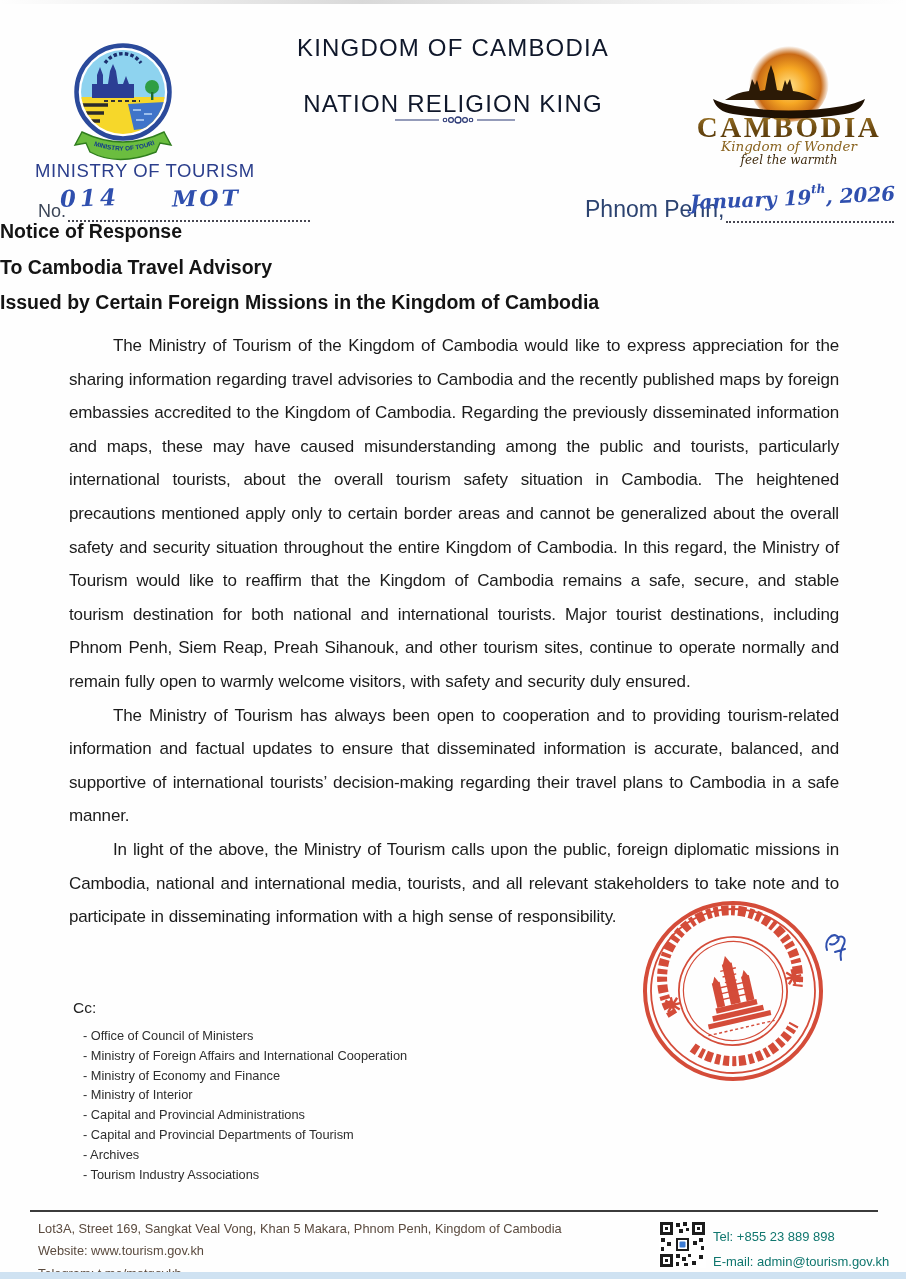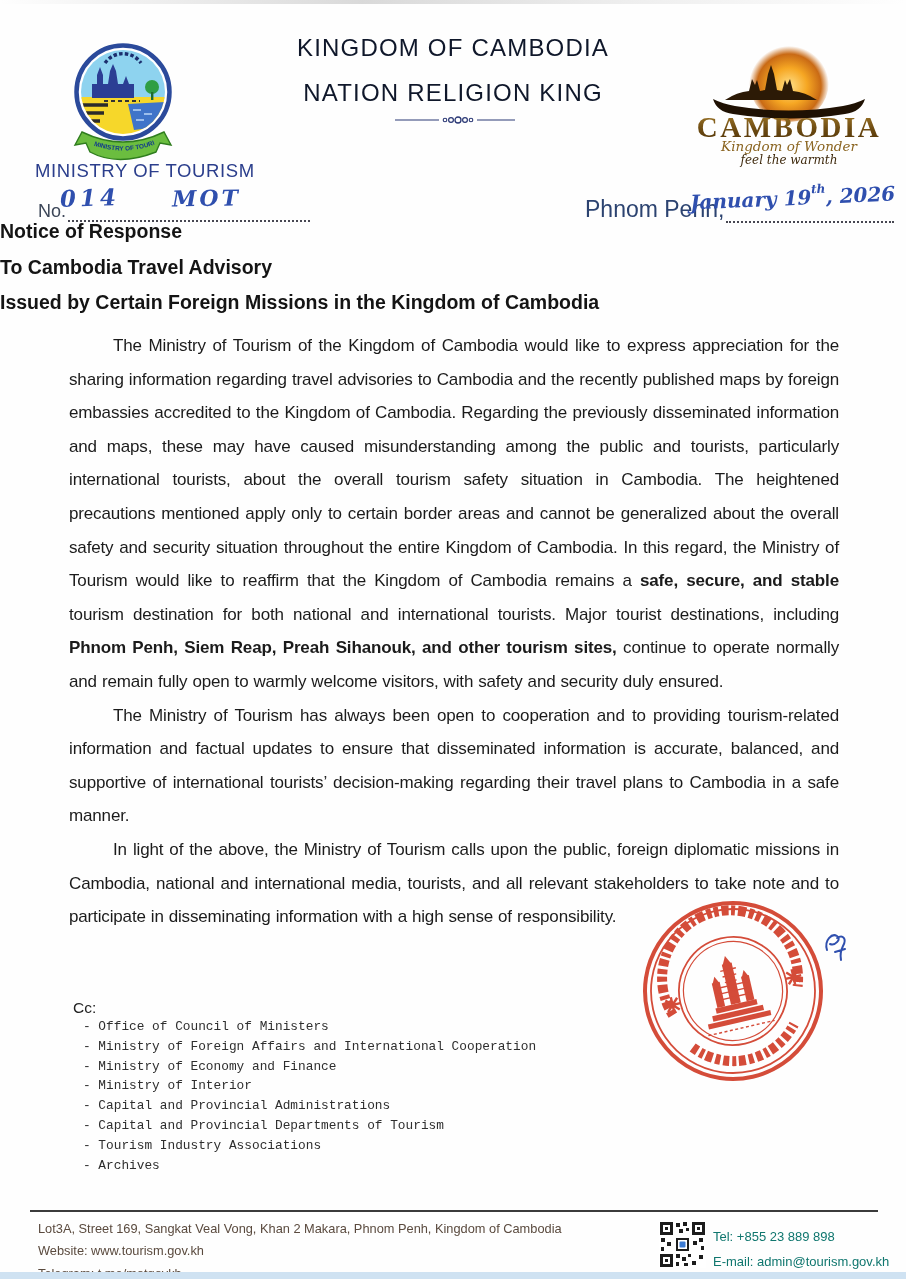--- a/index.html
+++ b/index.html
@@ -9,21 +9,21 @@
 
   .scan-top-edge { position:absolute; top:0; left:0; width:100%; height:4px;
     background:linear-gradient(90deg, rgba(220,220,220,.0), rgba(205,205,205,.75) 40%, rgba(215,215,215,.4) 70%, rgba(230,230,230,0)); }
   .scan-bottom-strip { position:absolute; bottom:0; left:0; width:100%; height:7px; background:#cfe2f2; }
 
   
   .mot-seal { position:absolute; left:70px; top:42px; width:106px; height:120px; }
   .ministry-label { position:absolute; left:35px; top:160px; font-size:18.5px; letter-spacing:.6px; color:#2b3e8c; }
   .kingdom-block { position:absolute; left:253px; top:34px; width:400px; text-align:center; color:#0f172a; }
   .kingdom-line1 { font-size:24px; letter-spacing:1.2px; }
-  .kingdom-line2 { font-size:24px; letter-spacing:1.2px; margin-top:17px; }
+  .kingdom-line2 { font-size:24px; letter-spacing:1.2px; margin-top:28px; }
   .divider { position:absolute; left:393px; top:113px; width:124px; height:14px; }
   .brand-logo { position:absolute; left:683px; top:36px; width:212px; height:132px; }
 
   
   .no-line { position:absolute; left:38px; top:196px; width:272px; height:26px; display:flex; align-items:flex-end; }
   .no-label { font-size:18px; color:#3c4658; }
   .leader { flex:1; border-bottom:2.6px dotted #474752; height:21px; margin-left:2px; }
   .date-line { position:absolute; left:585px; top:197px; width:309px; height:26px; display:flex; align-items:flex-end; }
   .place-label { font-size:23px; color:#2c4370; white-space:nowrap; }
   .hand { font-family:"DejaVu Serif", serif; font-style:italic; font-weight:bold; color:#2f4fae; }
@@ -33,30 +33,30 @@
   .hand-date sup { font-size:12px; position:relative; top:-3px; }
 
   
   .doc-title { position:absolute; left:0; width:906px; text-align:left; font-weight:bold; color:#141414; font-size:19.5px; }
   .t1 { top:220px; } .t2 { top:256px; } .t3 { top:291px; }
 
   
   .body-text { position:absolute; left:69px; top:329px; width:770px; color:#1b1b1b; }
   .body-text p { font-size:17px; line-height:33.6px; text-align:justify; text-indent:44px;
     letter-spacing:-0.15px; word-spacing:.4px; }
-  .body-text .b { font-weight:bold; }
+  .body-text .b { font-weight:normal; }
 
   
   .stamp { position:absolute; left:641px; top:899px; width:184px; height:184px; opacity:.92; mix-blend-mode:multiply; }
   .blue-mark { position:absolute; left:822px; top:930px; width:28px; height:34px; }
 
   
   .cc-block { position:absolute; left:73px; top:999px; color:#232323; }
   .cc-label { font-size:15.5px; }
-  .cc-list { list-style:none; margin-top:0; margin-left:10px;font-family:Liberation Mono, monospace; }
+  .cc-list { list-style:none; margin-top:9px; margin-left:10px; }
   .cc-list li { font-size:12.8px; line-height:19.8px; color:#2e2e2e; }
 
   
   .footer-rule { position:absolute; left:30px; top:1210px; width:848px; height:2.4px; background:#3b3b3b; }
   .footer-left { position:absolute; left:38px; top:1218px; font-size:12.8px; line-height:22.4px; color:#5a4a3e; }
   .footer-qr { position:absolute; left:659px; top:1221px; width:47px; height:47px; }
   .footer-right { position:absolute; left:713px; top:1225px; font-size:13px; line-height:24.5px; color:#0f766e; }
 </style>
 </head>
 <body>
@@ -189,28 +189,28 @@
 
   <div class="cc-block">
     <div class="cc-label">Cc:</div>
     <ul class="cc-list">
         <li>- Office of Council of Ministers</li>
         <li>- Ministry of Foreign Affairs and International Cooperation</li>
         <li>- Ministry of Economy and Finance</li>
         <li>- Ministry of Interior</li>
         <li>- Capital and Provincial Administrations</li>
         <li>- Capital and Provincial Departments of Tourism</li>
+        <li>- Archives</li>
         <li>- Tourism Industry Associations</li>
-        <li>- Archives</li>
       </ul>
   </div>
 
   <div class="footer-rule"></div>
   <div class="footer-left">
-    <div>Lot3A, Street 169, Sangkat Veal Vong, Khan 2 Makara, Phnom Penh, Kingdom of Cambodia</div>
+    <div>Lot3A, Street 169, Sangkat Veal Vong, Khan 5 Makara, Phnom Penh, Kingdom of Cambodia</div>
     <div>Website: www.tourism.gov.kh</div>
     <div>Telegram: t.me/motgovkh</div>
   </div>
   <svg class="footer-qr" viewBox="0 0 47 47">
     <rect x="0" y="0" width="47" height="47" fill="#fff"></rect>
     <g fill="#1c1c1c">
       <rect x="1" y="1" width="13" height="13"></rect>
         <rect x="33" y="1" width="13" height="13"></rect>
         <rect x="1" y="33" width="13" height="13"></rect>
       <rect x="17" y="2" width="4" height="4"></rect>

